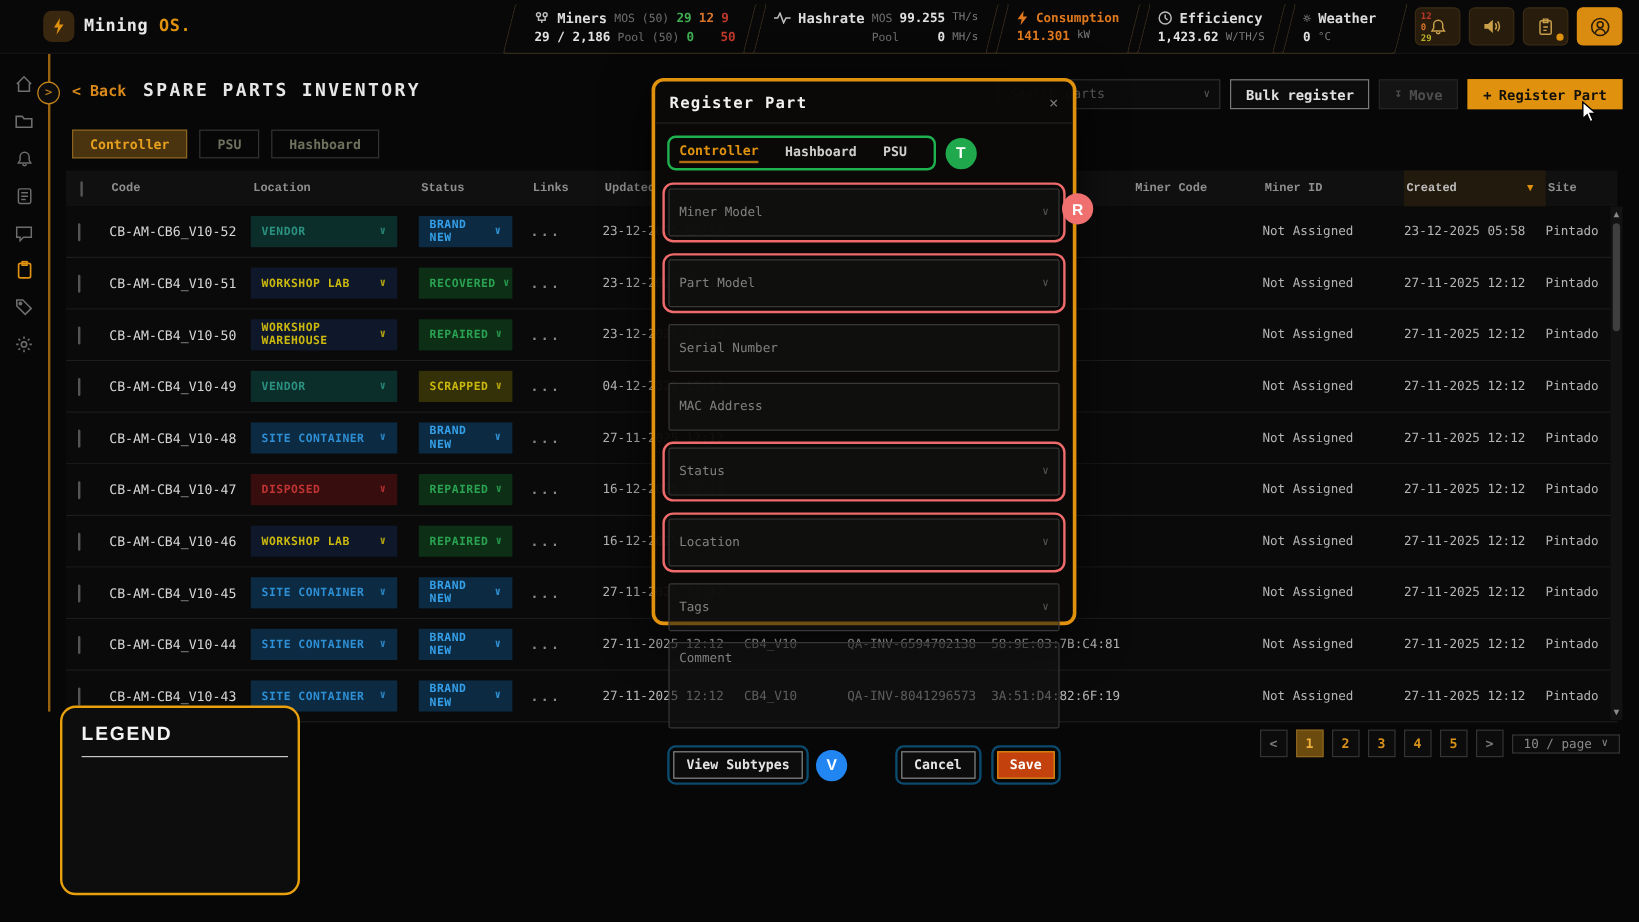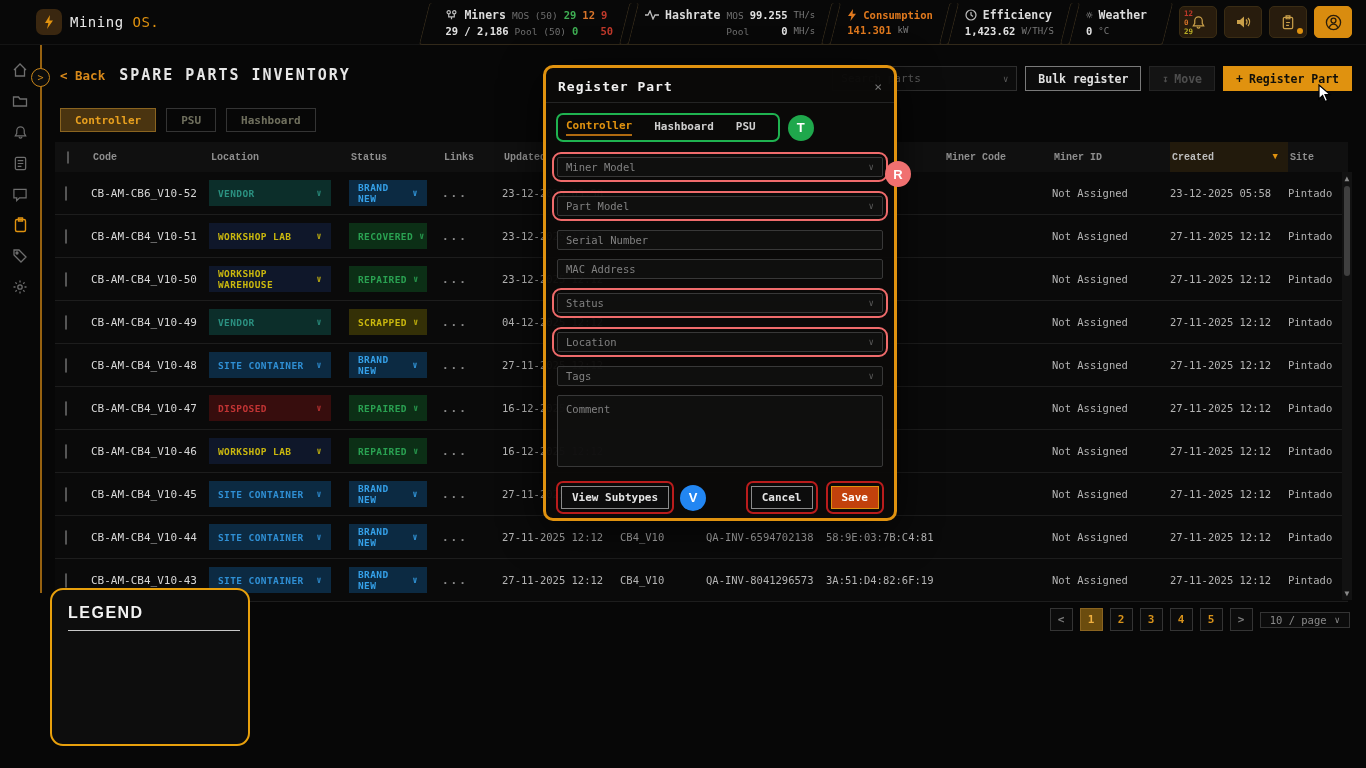--- a/index.html
+++ b/index.html
@@ -3,21 +3,21 @@
 <meta charset="utf-8">
 <style>
   * { margin:0; padding:0; box-sizing:border-box; }
   body { background:#000; font-family:"DejaVu Sans Mono", monospace; }
   .screen { position:relative; width:1366px; height:768px; background:#070707; overflow:hidden; color:#c8c8c8; }
 
   
   .topbar { position:absolute; top:0; left:0; right:0; height:45px; background:#080808; border-bottom:1px solid #141414; display:flex; align-items:center; z-index:20; }
   .logo { display:flex; align-items:center; gap:8px; margin-left:36px; }
   .logo-badge { width:26px; height:26px; border-radius:7px; background:#3a2710; display:flex; align-items:center; justify-content:center; }
-  .logo-text { font-size:14px; font-weight:normal; color:#e8e8e8; letter-spacing:.5px; }
+  .logo-text { font-size:14px; font-weight:bold; color:#e8e8e8; letter-spacing:.5px; }
   .logo-text .accent { color:#e0920f; }
   .stats { margin-left:auto; display:flex; align-items:stretch; height:100%; }
   .stat { position:relative; padding:5px 16px 4px; display:flex; flex-direction:column; justify-content:center; gap:3px; font-size:10.5px; }
   .stat::before { content:''; position:absolute; inset:3px -5px -1px -5px; border:1px solid #32291a; border-top:none; transform:skewX(-14deg); border-radius:3px; pointer-events:none; }
   .srow { display:flex; align-items:center; gap:6px; white-space:nowrap; }
   .slabel { font-weight:bold; color:#dcdcdc; font-size:11.5px; }
   .dim { color:#6e6e6e; font-size:9.5px; }
   .unit { color:#7a7a7a; font-size:9px; }
   .g { color:#3fae53; font-weight:bold; } .o { color:#d8742a; font-weight:bold; } .r { color:#c0392b; font-weight:bold; }
   .wht { color:#e2e2e2; font-weight:bold; }
@@ -95,27 +95,27 @@
   .mtabs-row { display:flex; align-items:center; margin-bottom:10px; }
   .mtabs { display:inline-flex; align-items:center; gap:22px; border:2px solid #1fb350; border-radius:7px; padding:4px 22px 4px 8px; }
   .mtab { font-size:11px; font-weight:bold; color:#cfcfcf; cursor:pointer; padding-bottom:2px; }
   .mtab.active { color:#e0920f; border-bottom:2px solid #b06a10; }
   .ann-circle { width:26px; height:26px; border-radius:50%; display:flex; align-items:center; justify-content:center; color:#fff; font:bold 13px "Liberation Sans", sans-serif; flex:0 0 auto; }
   .ann-t { background:#1fa84c; margin-left:8px; }
   .ann-r { position:absolute; right:-17px; top:93px; background:#f07070; z-index:45; }
   .ann-v { background:#2286f2; margin-left:6px; }
   .fieldgroup { margin-bottom:9px; }
   .req-wrap { border:2px solid #ef6b6b; border-radius:9px; padding:3px; margin:0 -4px 9px; }
-  .field { height:20px; background:rgba(20,20,20,.55); border:1px solid #383838; border-radius:2px; display:flex; align-items:center; justify-content:space-between; padding:0 8px; color:#818181; font-size:10.5px; cursor:pointer; }
+  .field { height:40px; background:rgba(20,20,20,.55); border:1px solid #383838; border-radius:2px; display:flex; align-items:center; justify-content:space-between; padding:0 8px; color:#818181; font-size:10.5px; cursor:pointer; }
   .field .chev { color:#5a5a5a; font-size:9px; }
   input.field, textarea.field { width:100%; cursor:text; }
   input.field::placeholder, textarea.field::placeholder { color:#818181; font-family:"DejaVu Sans Mono", monospace; font-size:10.5px; }
   textarea.field { height:72px; resize:none; padding-top:7px; }
   .modal-footer { display:flex; align-items:center; margin-top:14px; }
-  .blue-wrap { border:2px solid #b91c1c; border-radius:7px; padding:3px; }
+  .blue-wrap { border:2px solid #0c4a6e; border-radius:7px; padding:3px; }
   .mbtn { height:23px; padding:0 10px; display:flex; align-items:center; font-size:11px; font-weight:bold; cursor:pointer; }
   .mbtn.outline { background:#0c0c0c; border:1px solid #8a8a8a; color:#e4e4e4; }
   .mbtn.save { background:#c2410c; border:1px solid #e0920f; color:#fff; }
   .footer-right { margin-left:auto; display:flex; gap:8px; align-items:center; }
 
   
   .legend { position:absolute; left:50px; top:588px; width:200px; height:158px; background:#0d0d0d; border:2.5px solid #e8a00c; border-radius:13px; z-index:30; padding:14px 16px; font-family:"Liberation Sans", sans-serif; }
   .legend-title { color:#f2f2f2; font-weight:bold; font-size:16px; letter-spacing:1.5px; }
   .legend-rule { height:1px; background:#c8c8c8; margin:8px 0 12px; width:172px; }
   .legend-item { color:#8e8e8e; font-weight:bold; font-size:12px; margin-bottom:8px; }

